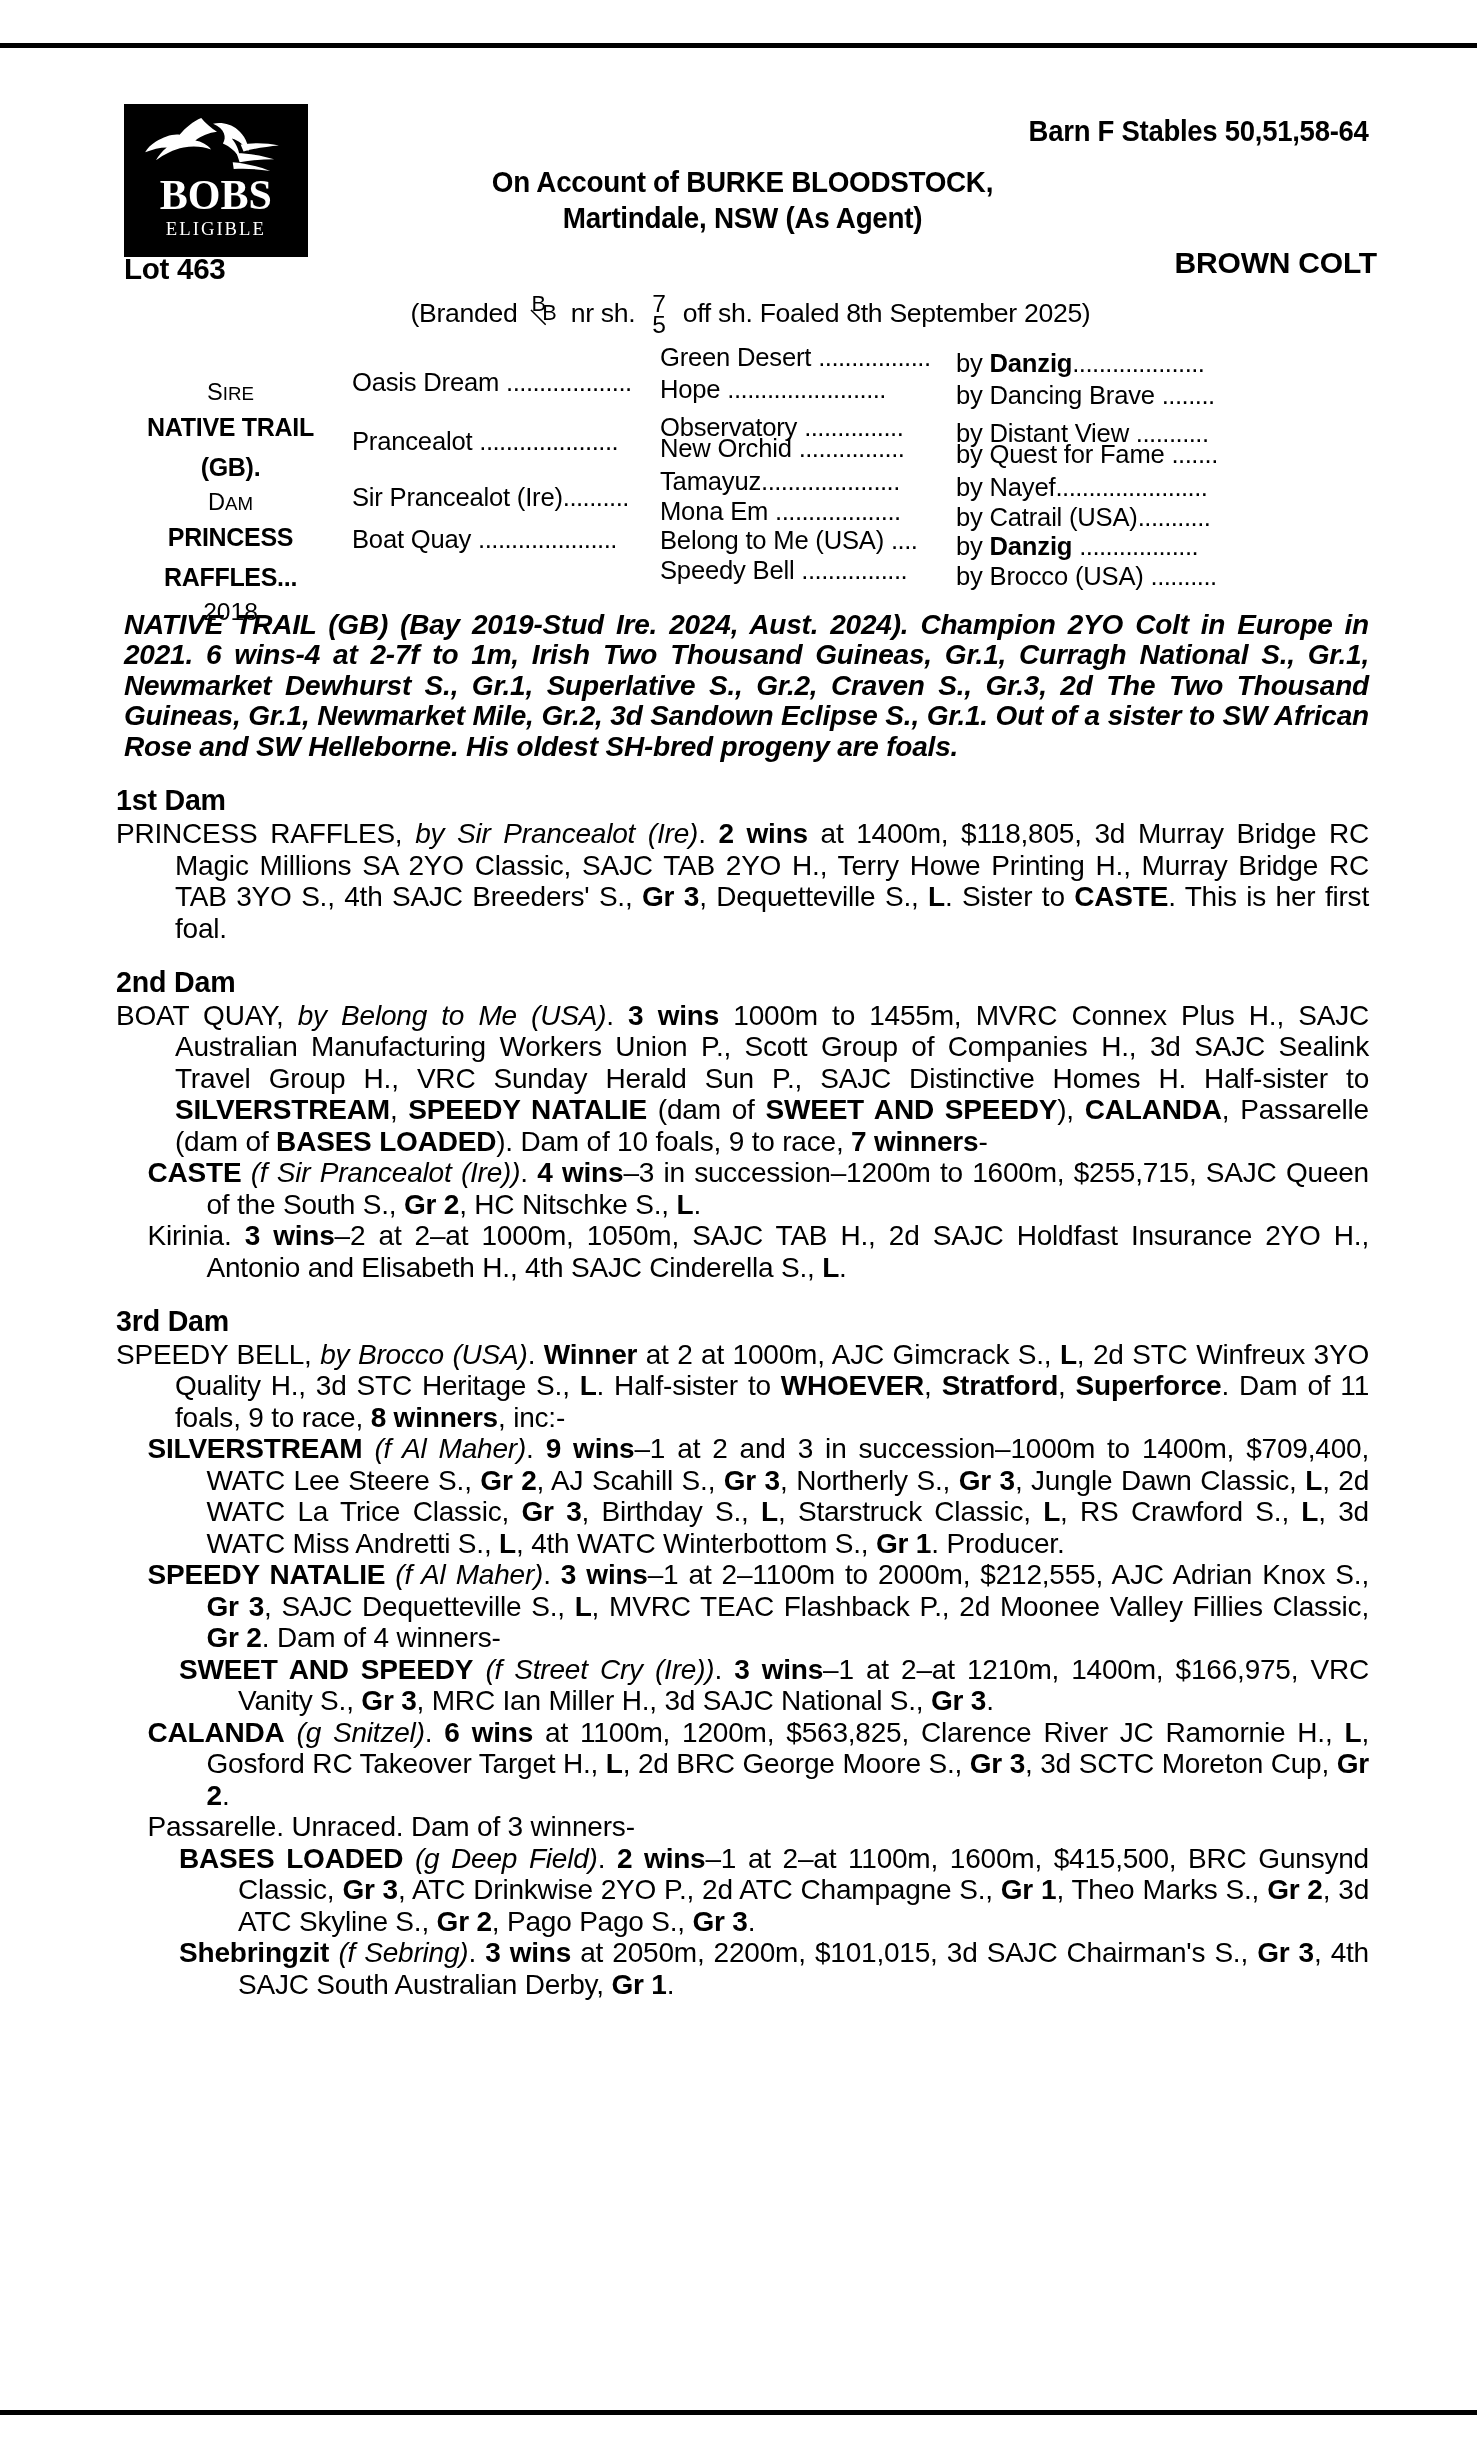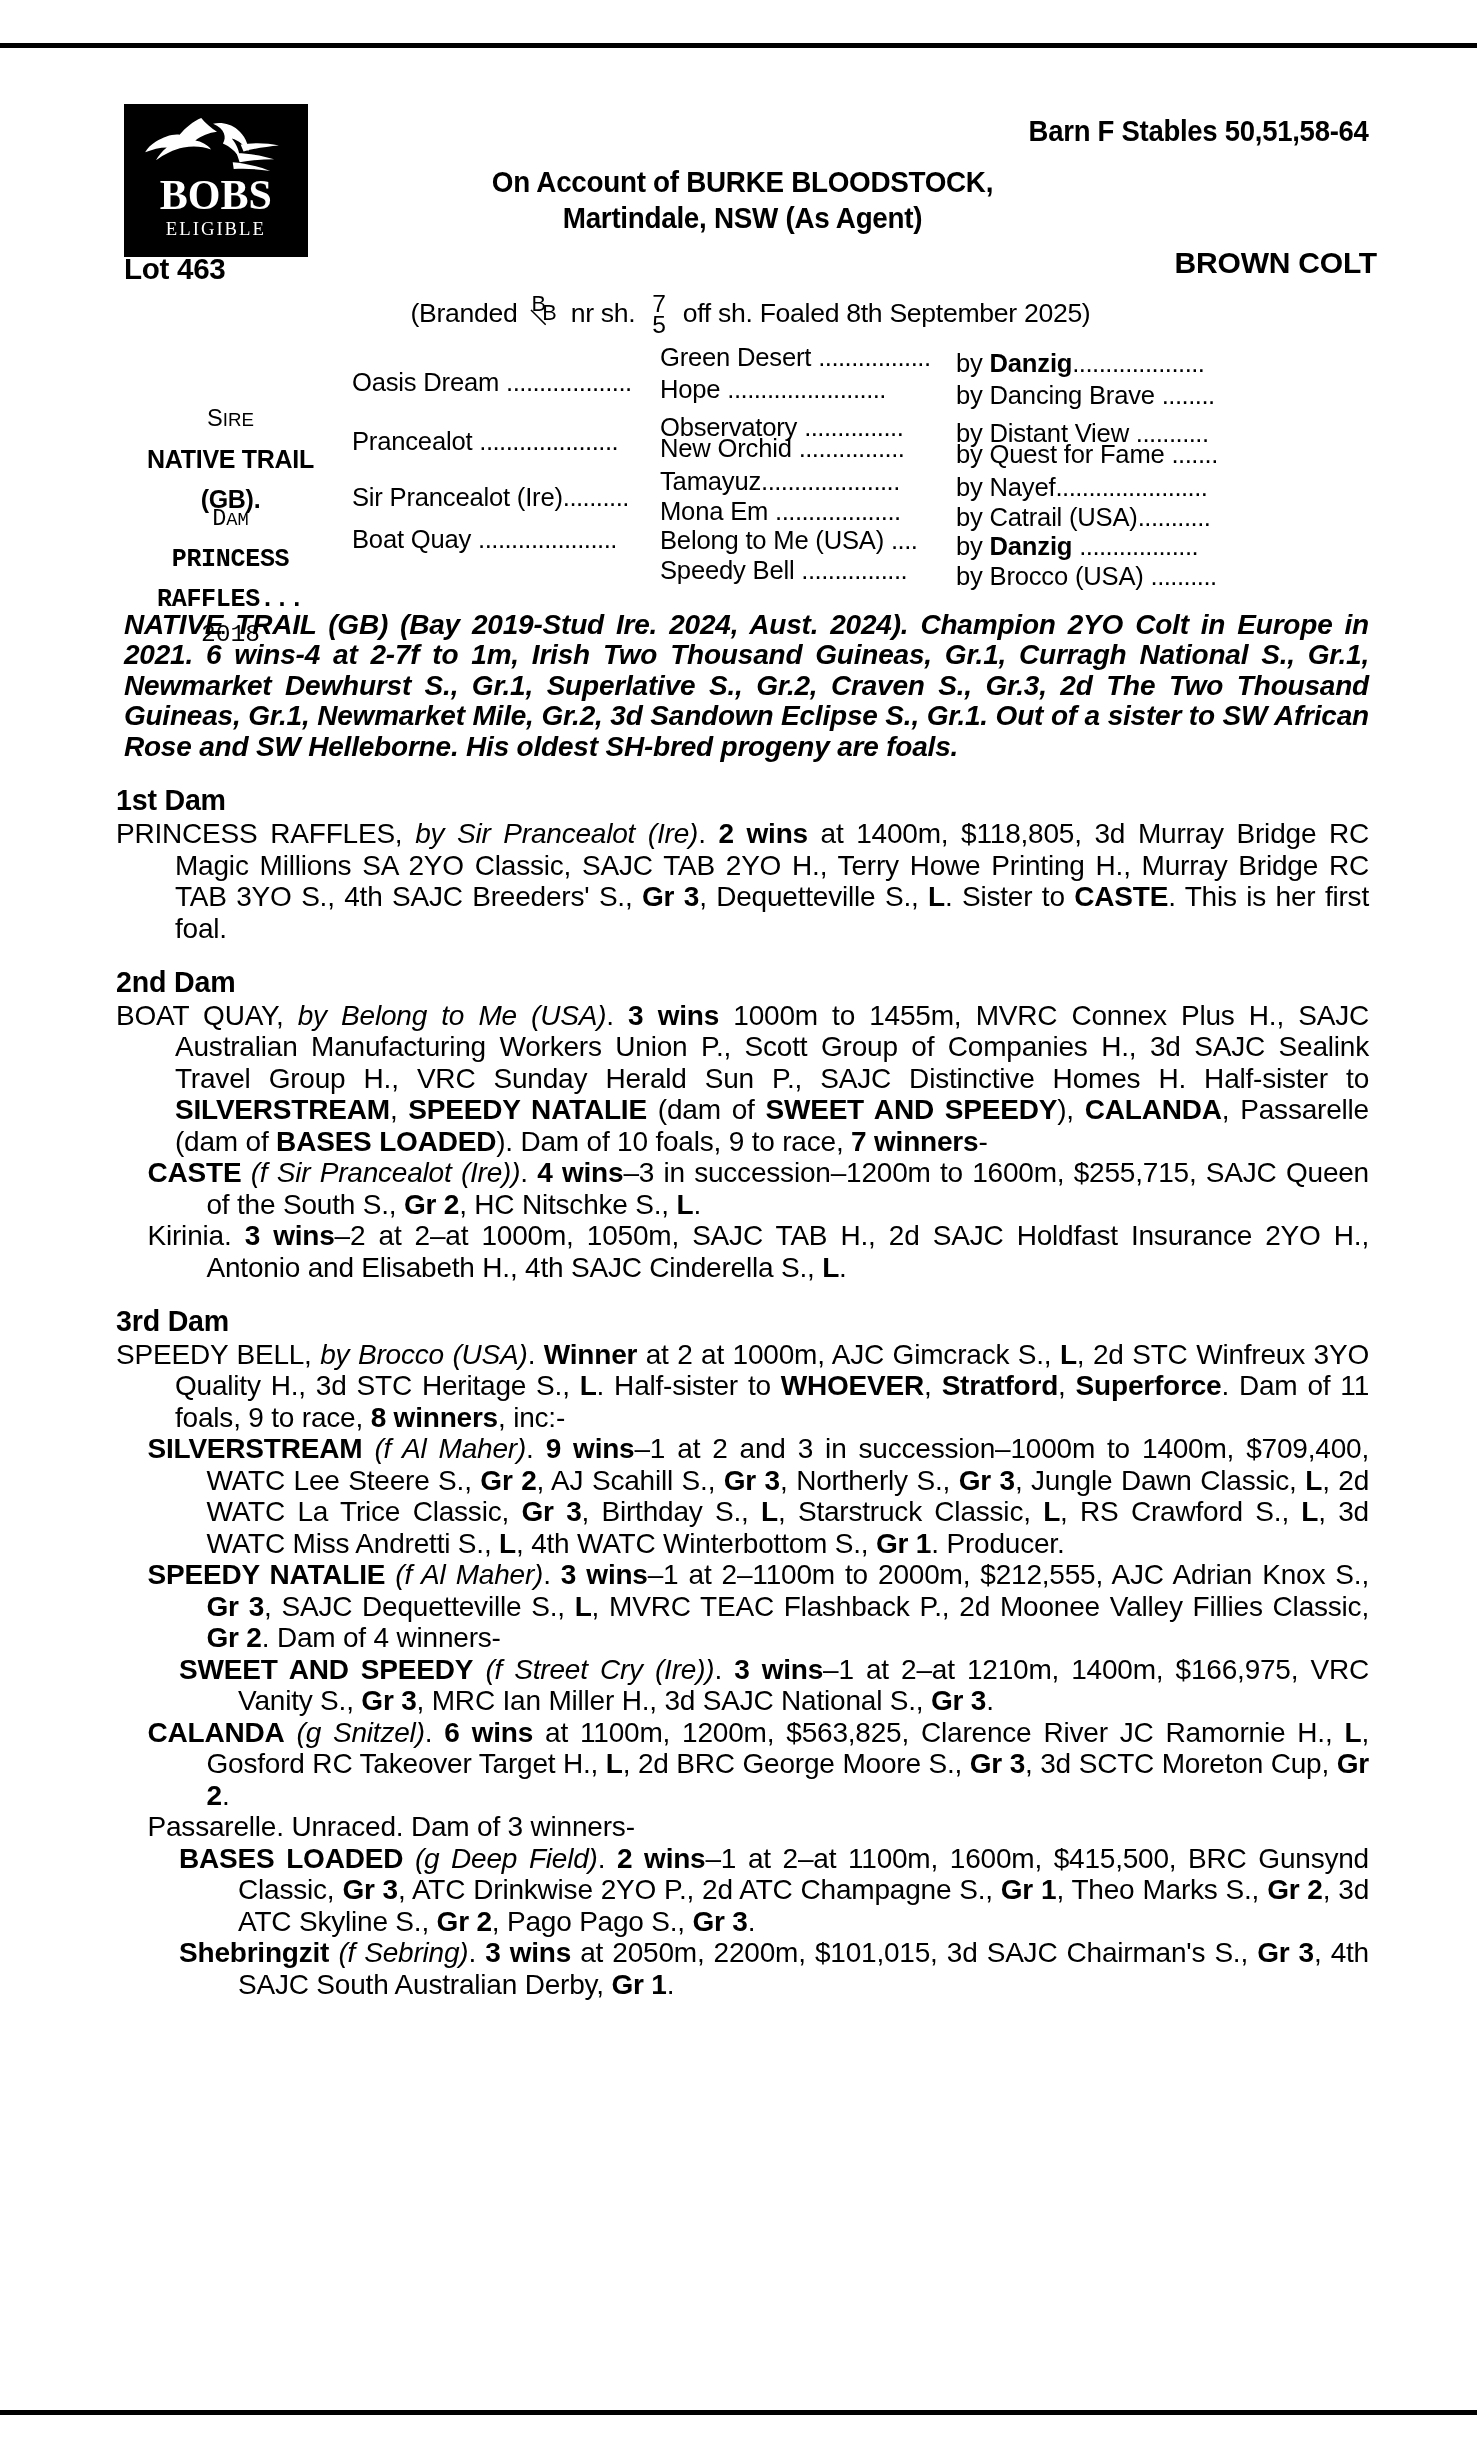--- a/index.html
+++ b/index.html
@@ -192,32 +192,31 @@
     position: absolute;
     left: 0;
     top: 0;
     width: 229px;
     text-align: center;
     font-size: 25.6px;
   }
   .ped-role {
     font-size: 23.6px;
     letter-spacing: 0px;
-    line-height: 39px;
-    margin-top: 20px;
+    line-height: 26px;
   }
   .ped-role .small-caps { font-size: 18.7px; }
   .ped-name {
     font-weight: 700;
     font-size: 25px;
     line-height: 40px;
     letter-spacing: -0.3px;
   }
   .sire-block { position: absolute; left: 0; top: 36px; width: 229px; }
-  .dam-block  { position: absolute; left: 0; top: 136px; width: 229px; font-family: Liberation Mono, monospace; }
+  .dam-block  { position: absolute; left: 0; top: 146px; width: 229px; }
   .dam-year { font-size: 24.6px; line-height: 29.6px; }
 
   .ped-col2 {
     position: absolute;
     left: 236px;
     top: 0;
     width: 305px;
     font-size: 25.6px;
   }
   .ped-col2 .g2 {

